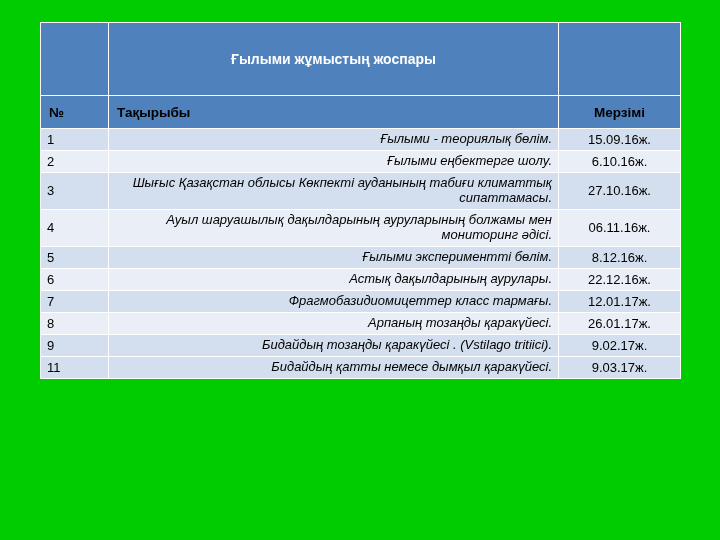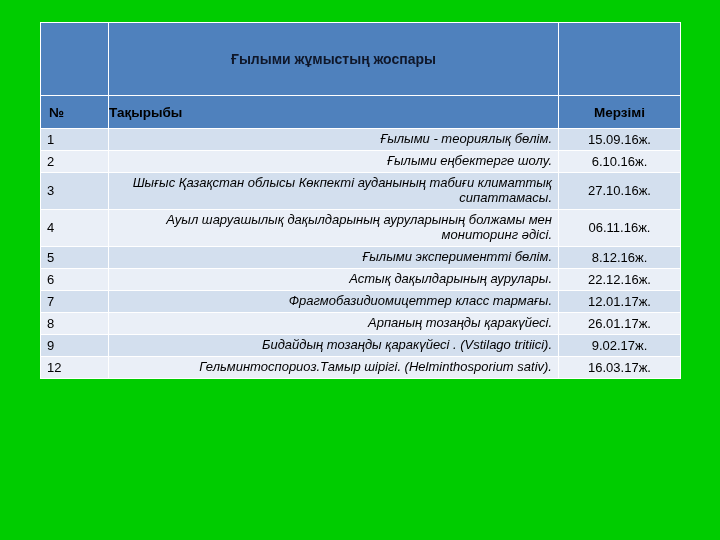--- a/index.html
+++ b/index.html
@@ -42,33 +42,33 @@
   col.c-date  { width: 122px; }
 
   
   tr.title-row td {
     background: #4f81bd;
     height: 66px;
     text-align: center;
     vertical-align: middle;
   }
   tr.title-row td.title-main {
-    color: #0f172a;
+    color: #ffffff;
     font-weight: bold;
     font-size: 14px;
   }
   tr.head-row td {
     background: #4f81bd;
     color: #000000;
     font-weight: bold;
     font-size: 13.5px;
     height: 26px;
   }
   tr.head-row td.h-num { text-align: left; padding-left: 8px; }
-  tr.head-row td.h-topic { text-align: left; padding-left: 0; }
+  tr.head-row td.h-topic { text-align: left; padding-left: 8px; }
   tr.head-row td.h-date { text-align: center; }
 
   
   tr.body-row td {
     font-size: 13px;
     color: #000000;
   }
   tr.body-row.odd td { background: #d3dfee; }
   tr.body-row.even td { background: #eaeff7; }
 
@@ -149,21 +149,21 @@
         <tr class="body-row even">
           <td class="cell-num">8</td>
           <td class="cell-topic">Арпаның тозаңды қаракүйесі.</td>
           <td class="cell-date">26.01.17ж.</td>
         </tr>
         <tr class="body-row odd">
           <td class="cell-num">9</td>
           <td class="cell-topic">Бидайдың тозаңды қаракүйесі . (Vstilago tritiici).</td>
           <td class="cell-date">9.02.17ж.</td>
         </tr>
-        <tr class="body-row even">
-          <td class="cell-num">12</td>
-          <td class="cell-topic">Гельминтоспориоз.Тамыр шірігі. (Helminthosporium sativ).</td>
-          <td class="cell-date">16.03.17ж.</td>
+        <tr class="body-row odd">
+          <td class="cell-num">11</td>
+          <td class="cell-topic">Бидайдың қатты немесе дымқыл қаракүйесі.</td>
+          <td class="cell-date">9.03.17ж.</td>
         </tr>
       </tbody>
     </table>
   </div>
 </div>
 
 </body></html>

